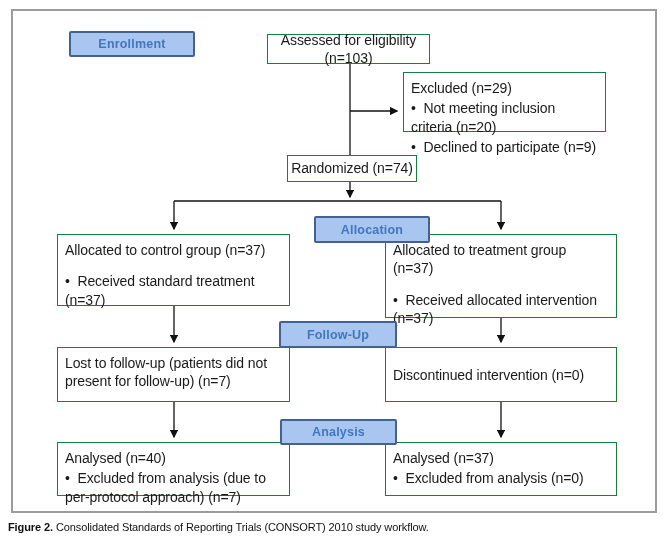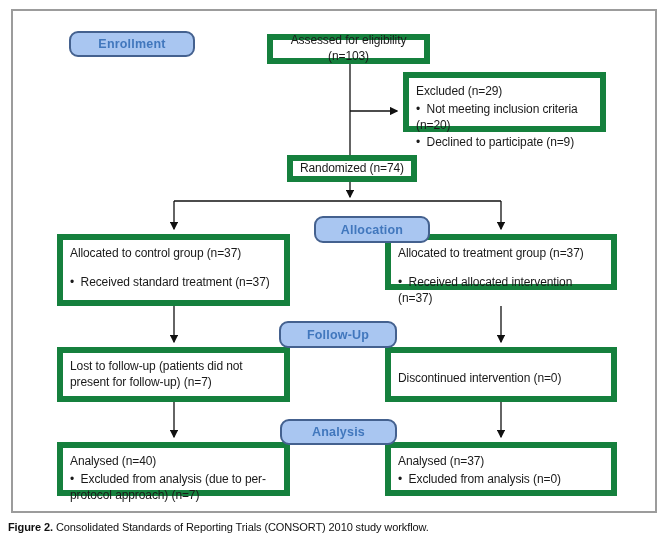--- a/index.html
+++ b/index.html
@@ -17,37 +17,37 @@
     border:2px solid #9c9c9c;
     background:#ffffff;
   }
   svg.connectors {
     position:absolute; left:0; top:0;
     width:646px; height:504px;
     z-index:1;
   }
   .box {
     position:absolute;
-    border:6px solid #15803d;
+    border:1px solid #15803d;
     background:#ffffff;
-    font-size:12px;
+    font-size:14px;
     line-height:1.32;
     letter-spacing:-0.1px;
     z-index:2;
   }
   .box.center {
     display:flex; align-items:center; justify-content:center;
     text-align:center;
   }
   .box.lefttext { padding:6px 7px; text-align:left; }
   .badge {
     position:absolute;
     background:#a9c6f1;
     border:2px solid #44618f;
-    border-radius:9px;
+    border-radius:2px;
     display:flex; align-items:center; justify-content:center;
     font-weight:bold;
     color:#4177bd;
     font-size:12.5px;
     letter-spacing:0.2px;
     z-index:3;
   }
   ul.plain { list-style:none; }
   li.bullet { margin-top:2px; }
   li.bullet::before { content:"\2022\00a0\00a0"; }
@@ -110,21 +110,21 @@
 
   <div class="box center" style="left:274px; top:144px; width:130px; height:27px;">Randomized (n=74)</div>
 
   <div class="box lefttext" style="left:44px; top:223px; width:233px; height:72px;">
     <div>Allocated to control group (n=37)</div>
     <ul class="plain">
       <li class="bullet gap">Received standard treatment (n=37)</li>
     </ul>
   </div>
 
-  <div class="box lefttext" style="left:372px; top:223px; width:232px; height:56px;">
+  <div class="box lefttext" style="left:372px; top:223px; width:232px; height:84px;">
     <div>Allocated to treatment group (n=37)</div>
     <ul class="plain">
       <li class="bullet gap">Received allocated intervention (n=37)</li>
     </ul>
   </div>
 
   <div class="box lefttext" style="left:44px; top:336px; width:233px; height:55px;">
     <div>Lost to follow-up (patients did not present for follow-up) (n=7)</div>
   </div>
 

